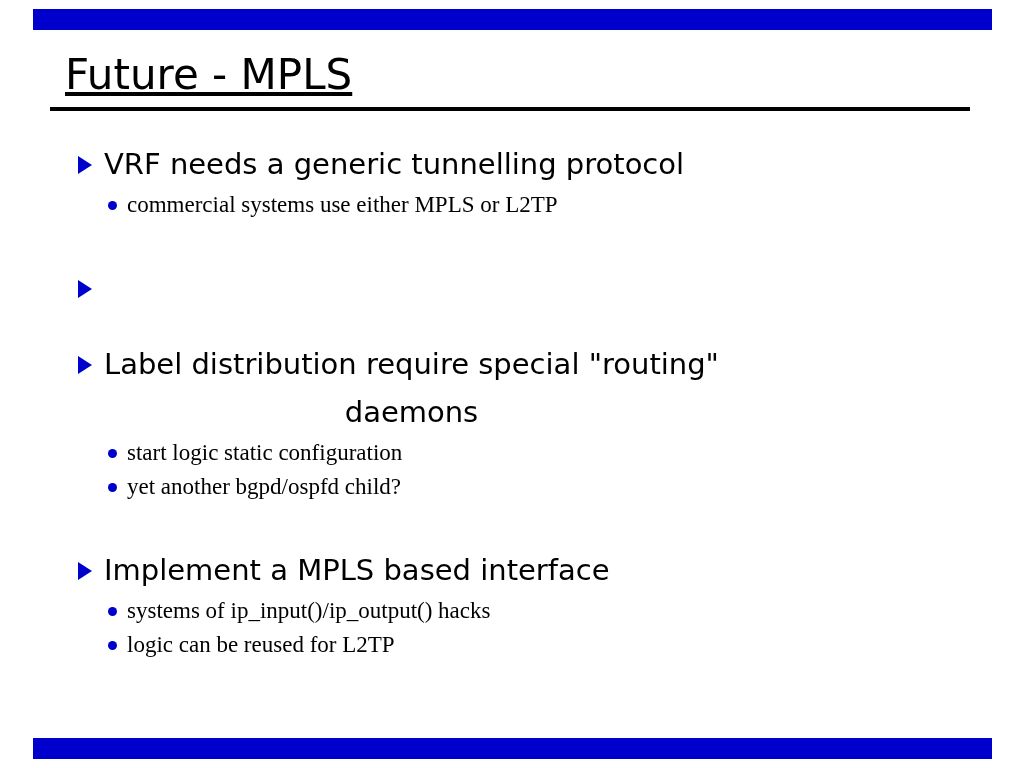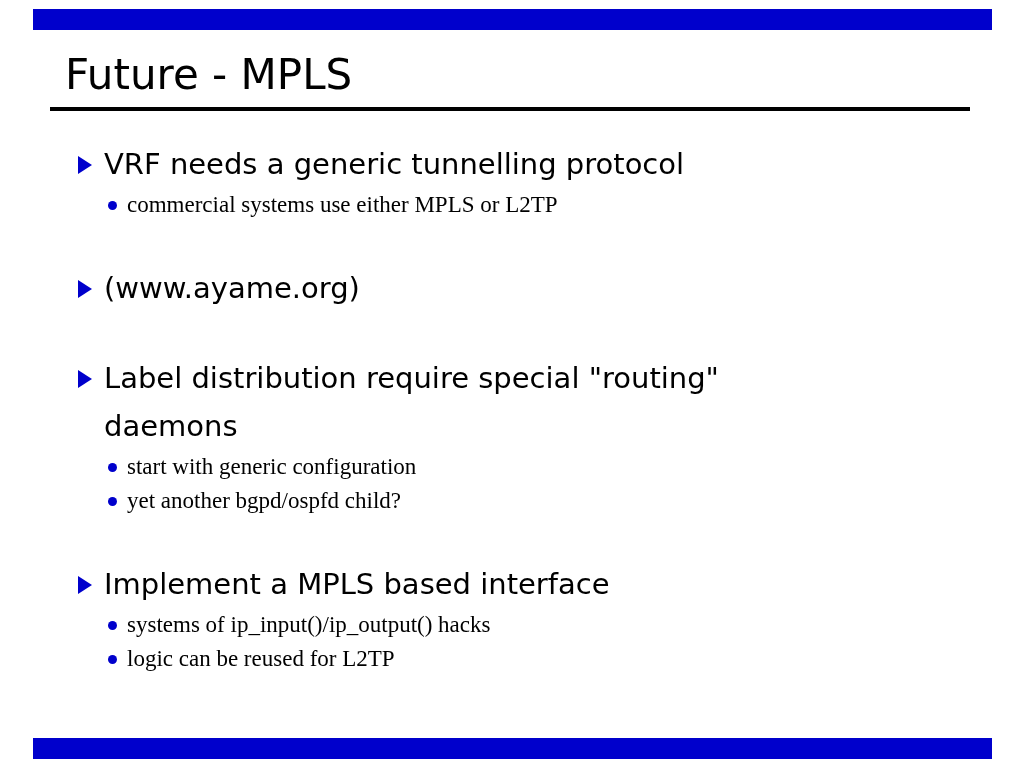--- a/index.html
+++ b/index.html
@@ -34,20 +34,21 @@
     border-bottom: 4px solid #000000;
     padding-bottom: 8px;
   }
   .title {
     margin: 0;
     padding-left: 15px;
     font-size: 42px;
     font-weight: 400;
     color: #000000;
     letter-spacing: 0px;
+    text-decoration: underline;
   }
 
   .content {
     position: absolute;
     top: 140px;
     left: 78px;
     right: 36px;
   }
   .group { margin-bottom: 42px; }
   .main-bullet {
@@ -60,21 +61,21 @@
   .tri {
     flex: 0 0 auto;
     width: 0;
     height: 0;
     margin-top: 16px;
     margin-right: 12px;
     border-top: 9px solid transparent;
     border-bottom: 9px solid transparent;
     border-left: 14px solid var(--accent);
   }
-  .main-text div { white-space: nowrap; }
+  .main-text div { white-space: nowrap; text-align: center; }
   .sub-bullet {
     display: flex;
     align-items: flex-start;
     margin-left: 30px;
     font-size: 23px;
     line-height: 34px;
     color: #000000;
     font-family: Liberation Serif, serif;
   }
   .dot {
@@ -109,36 +110,35 @@
       <div class="sub-bullet">
         <span class="dot"></span>
         <span>commercial systems use either MPLS or L2TP</span>
       </div>
     </section>
 
     <section class="group">
       <div class="main-bullet">
         <span class="tri"></span>
         <div class="main-text">
-          <div>(www.ayame.org)</div>
         </div>
       </div>
     </section>
 
     <section class="group">
       <div class="main-bullet">
         <span class="tri"></span>
         <div class="main-text">
           <div>Label distribution require special "routing"</div>
           <div>daemons</div>
         </div>
       </div>
       <div class="sub-bullet">
         <span class="dot"></span>
-        <span>start with generic configuration</span>
+        <span>start logic static configuration</span>
       </div>
       <div class="sub-bullet">
         <span class="dot"></span>
         <span>yet another bgpd/ospfd child?</span>
       </div>
     </section>
 
     <section class="group">
       <div class="main-bullet">
         <span class="tri"></span>

